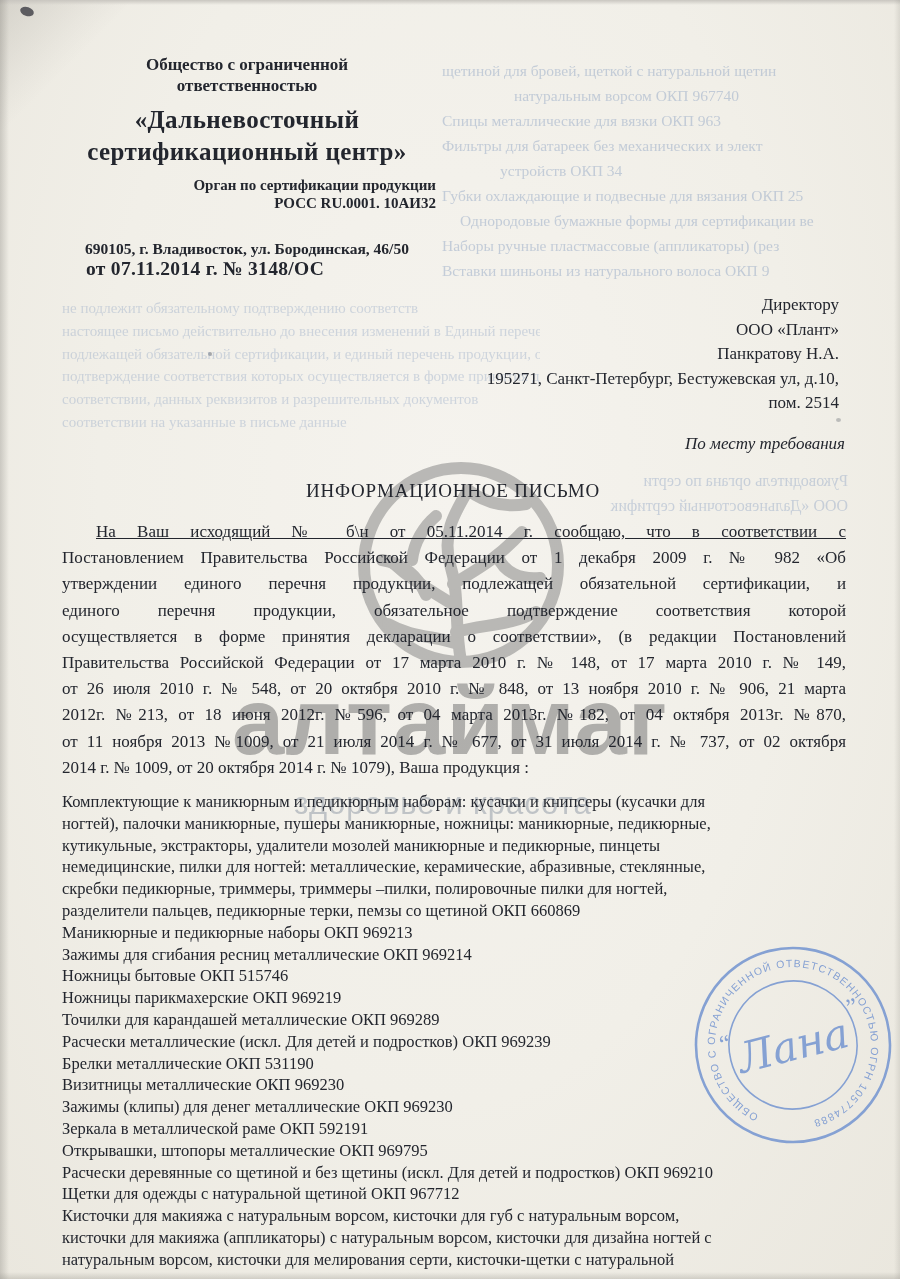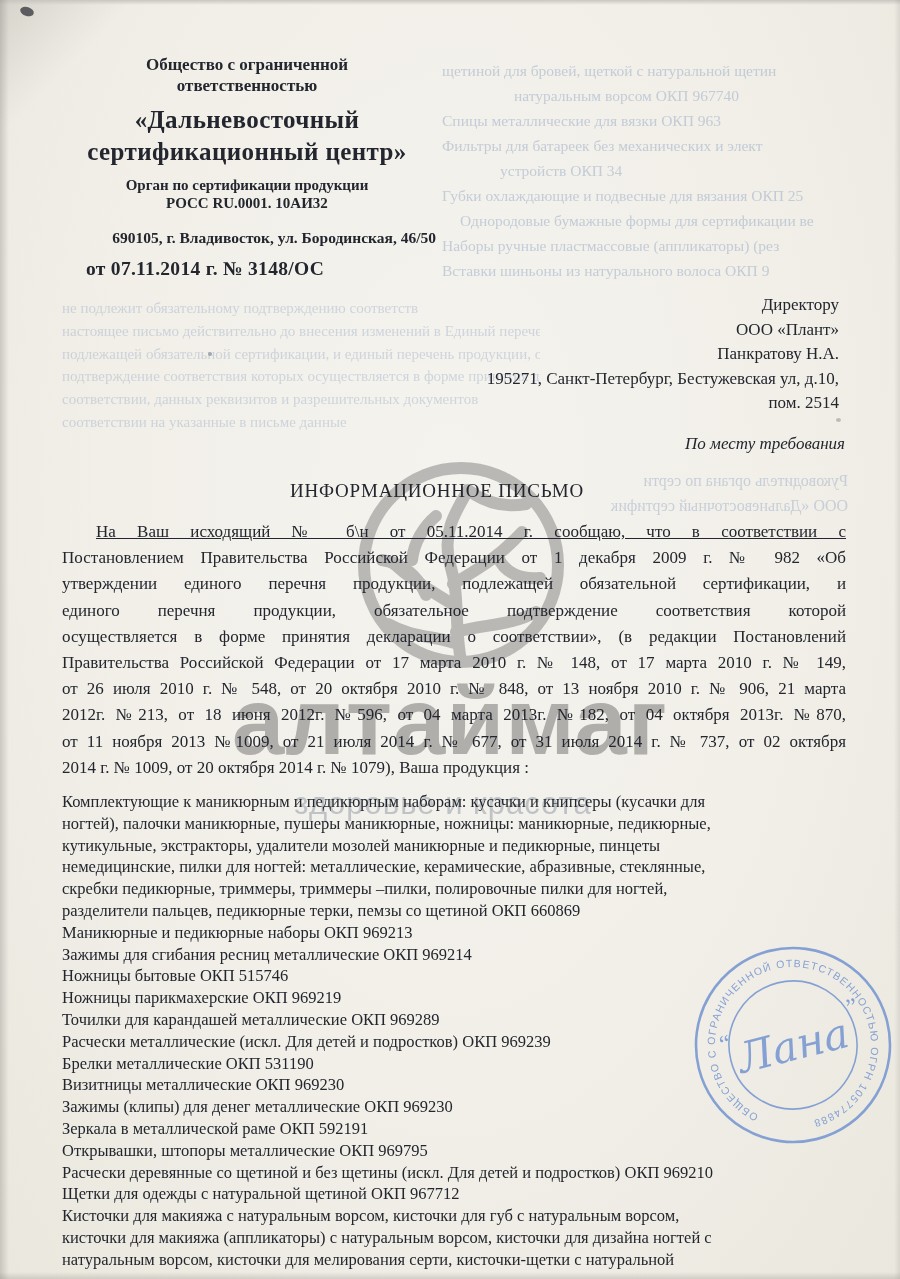--- a/index.html
+++ b/index.html
@@ -35,26 +35,26 @@
     color:rgba(108,108,108,.5);letter-spacing:1px;}
   .wm-tagline{left:60px;top:786px;width:766px;text-align:center;
     font-family:"Liberation Sans",sans-serif;font-size:31px;color:rgba(148,156,168,.55);letter-spacing:1px;}
   .stamp{left:686px;top:938px;width:214px;height:214px;transform:rotate(-14deg);opacity:.92;}
 
   
   .content{position:absolute;z-index:3;}
   .letterhead{left:58px;top:54px;width:378px;text-align:center;font-weight:bold;}
   .lh-org{font-size:17px;line-height:21px;}
   .lh-name{font-size:25px;line-height:32px;margin-top:8px;letter-spacing:.4px;}
-  .lh-cert{font-size:15px;line-height:17.5px;margin-top:9px;}
-  .lh-addr{font-size:15.5px;margin-top:17px;white-space:nowrap;text-align:right;}
+  .lh-cert{font-size:15px;line-height:17.5px;margin-top:9px;text-align:right;}
+  .lh-addr{font-size:15.5px;margin-top:28px;white-space:nowrap;}
   .refline{left:86px;top:258px;font-size:19.5px;font-weight:bold;letter-spacing:.3px;}
   .recipient{right:61px;top:293px;text-align:right;font-size:17px;line-height:24.5px;}
   .delivery{right:55px;top:434px;font-size:17px;font-style:italic;}
-  .title{left:44px;top:480px;width:786px;text-align:center;font-size:19px;letter-spacing:.8px;font-family:Liberation Serif, serif;}
+  .title{left:60px;top:480px;width:786px;text-align:center;font-size:19px;letter-spacing:.8px;font-family:Liberation Serif, serif;}
   .para{left:62px;top:519px;width:784px;font-size:17px;line-height:26.2px;}
   .para .line{text-align:justify;text-align-last:justify;}
   .para .line:first-child{text-indent:34px;text-decoration:underline;}
   .para .line:last-child{text-align-last:left;}
   .products{left:62px;top:791px;width:810px;font-size:16.5px;line-height:21.8px;}
   .products .line{white-space:nowrap;}
 </style>
 </head>
 <body>
 

